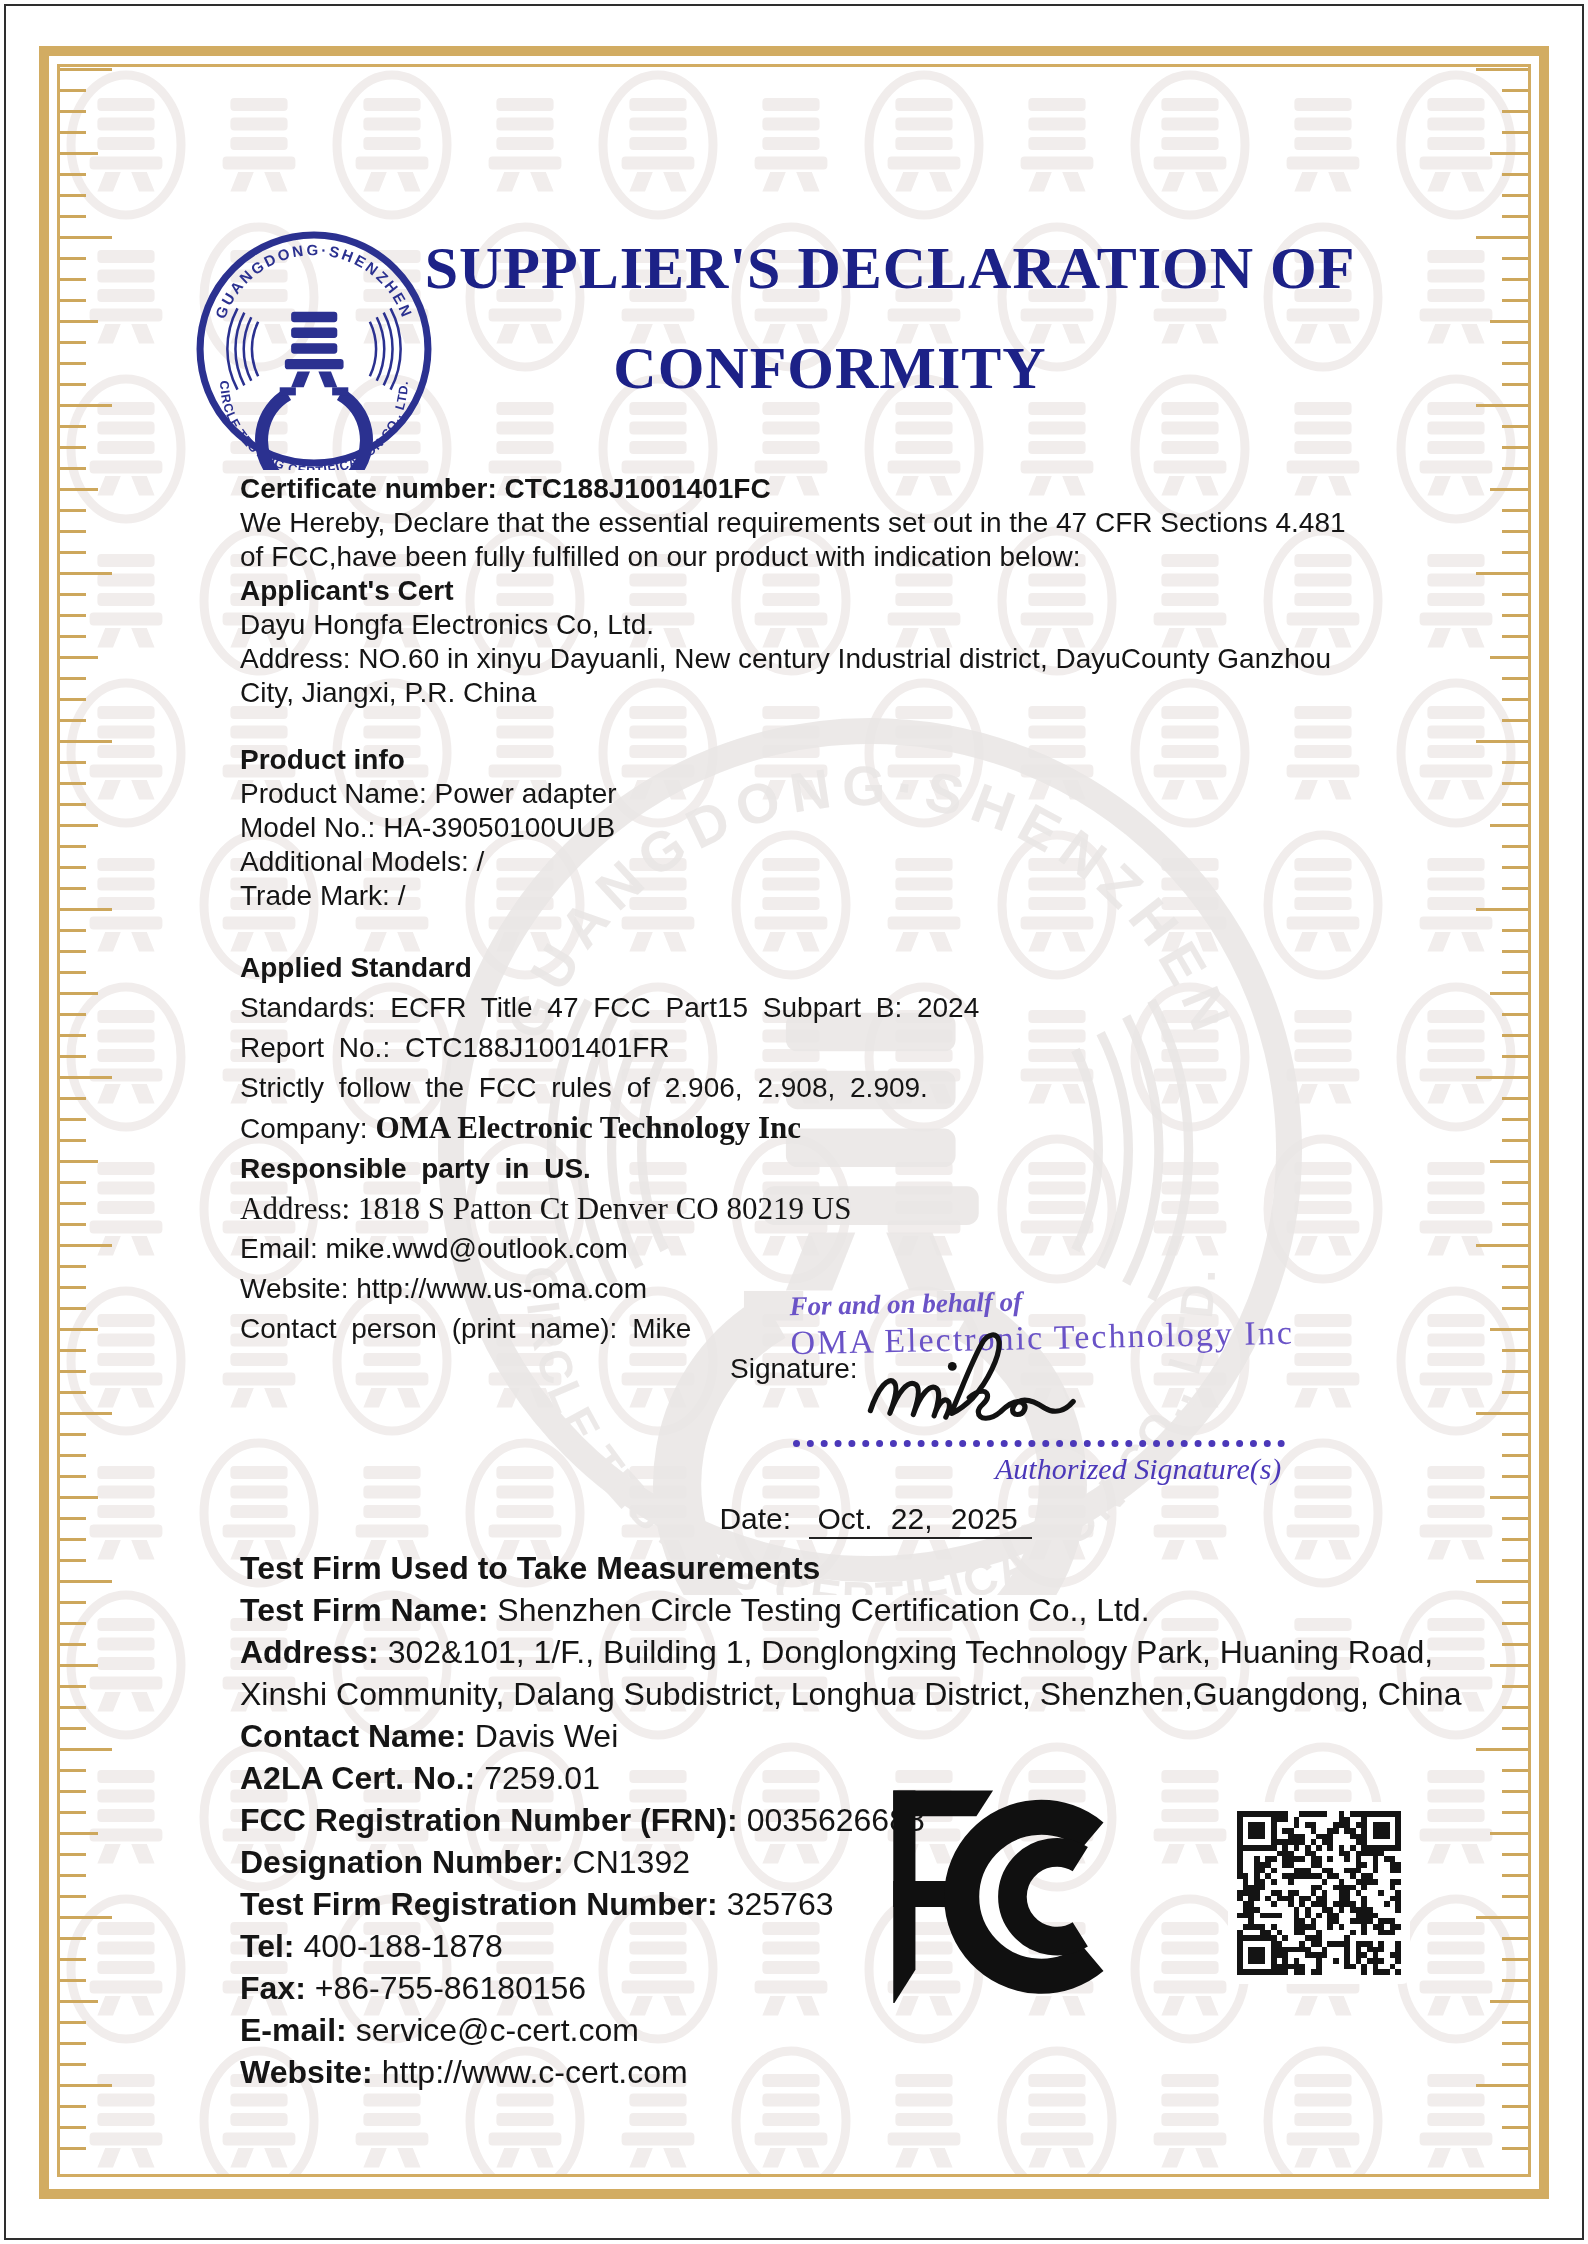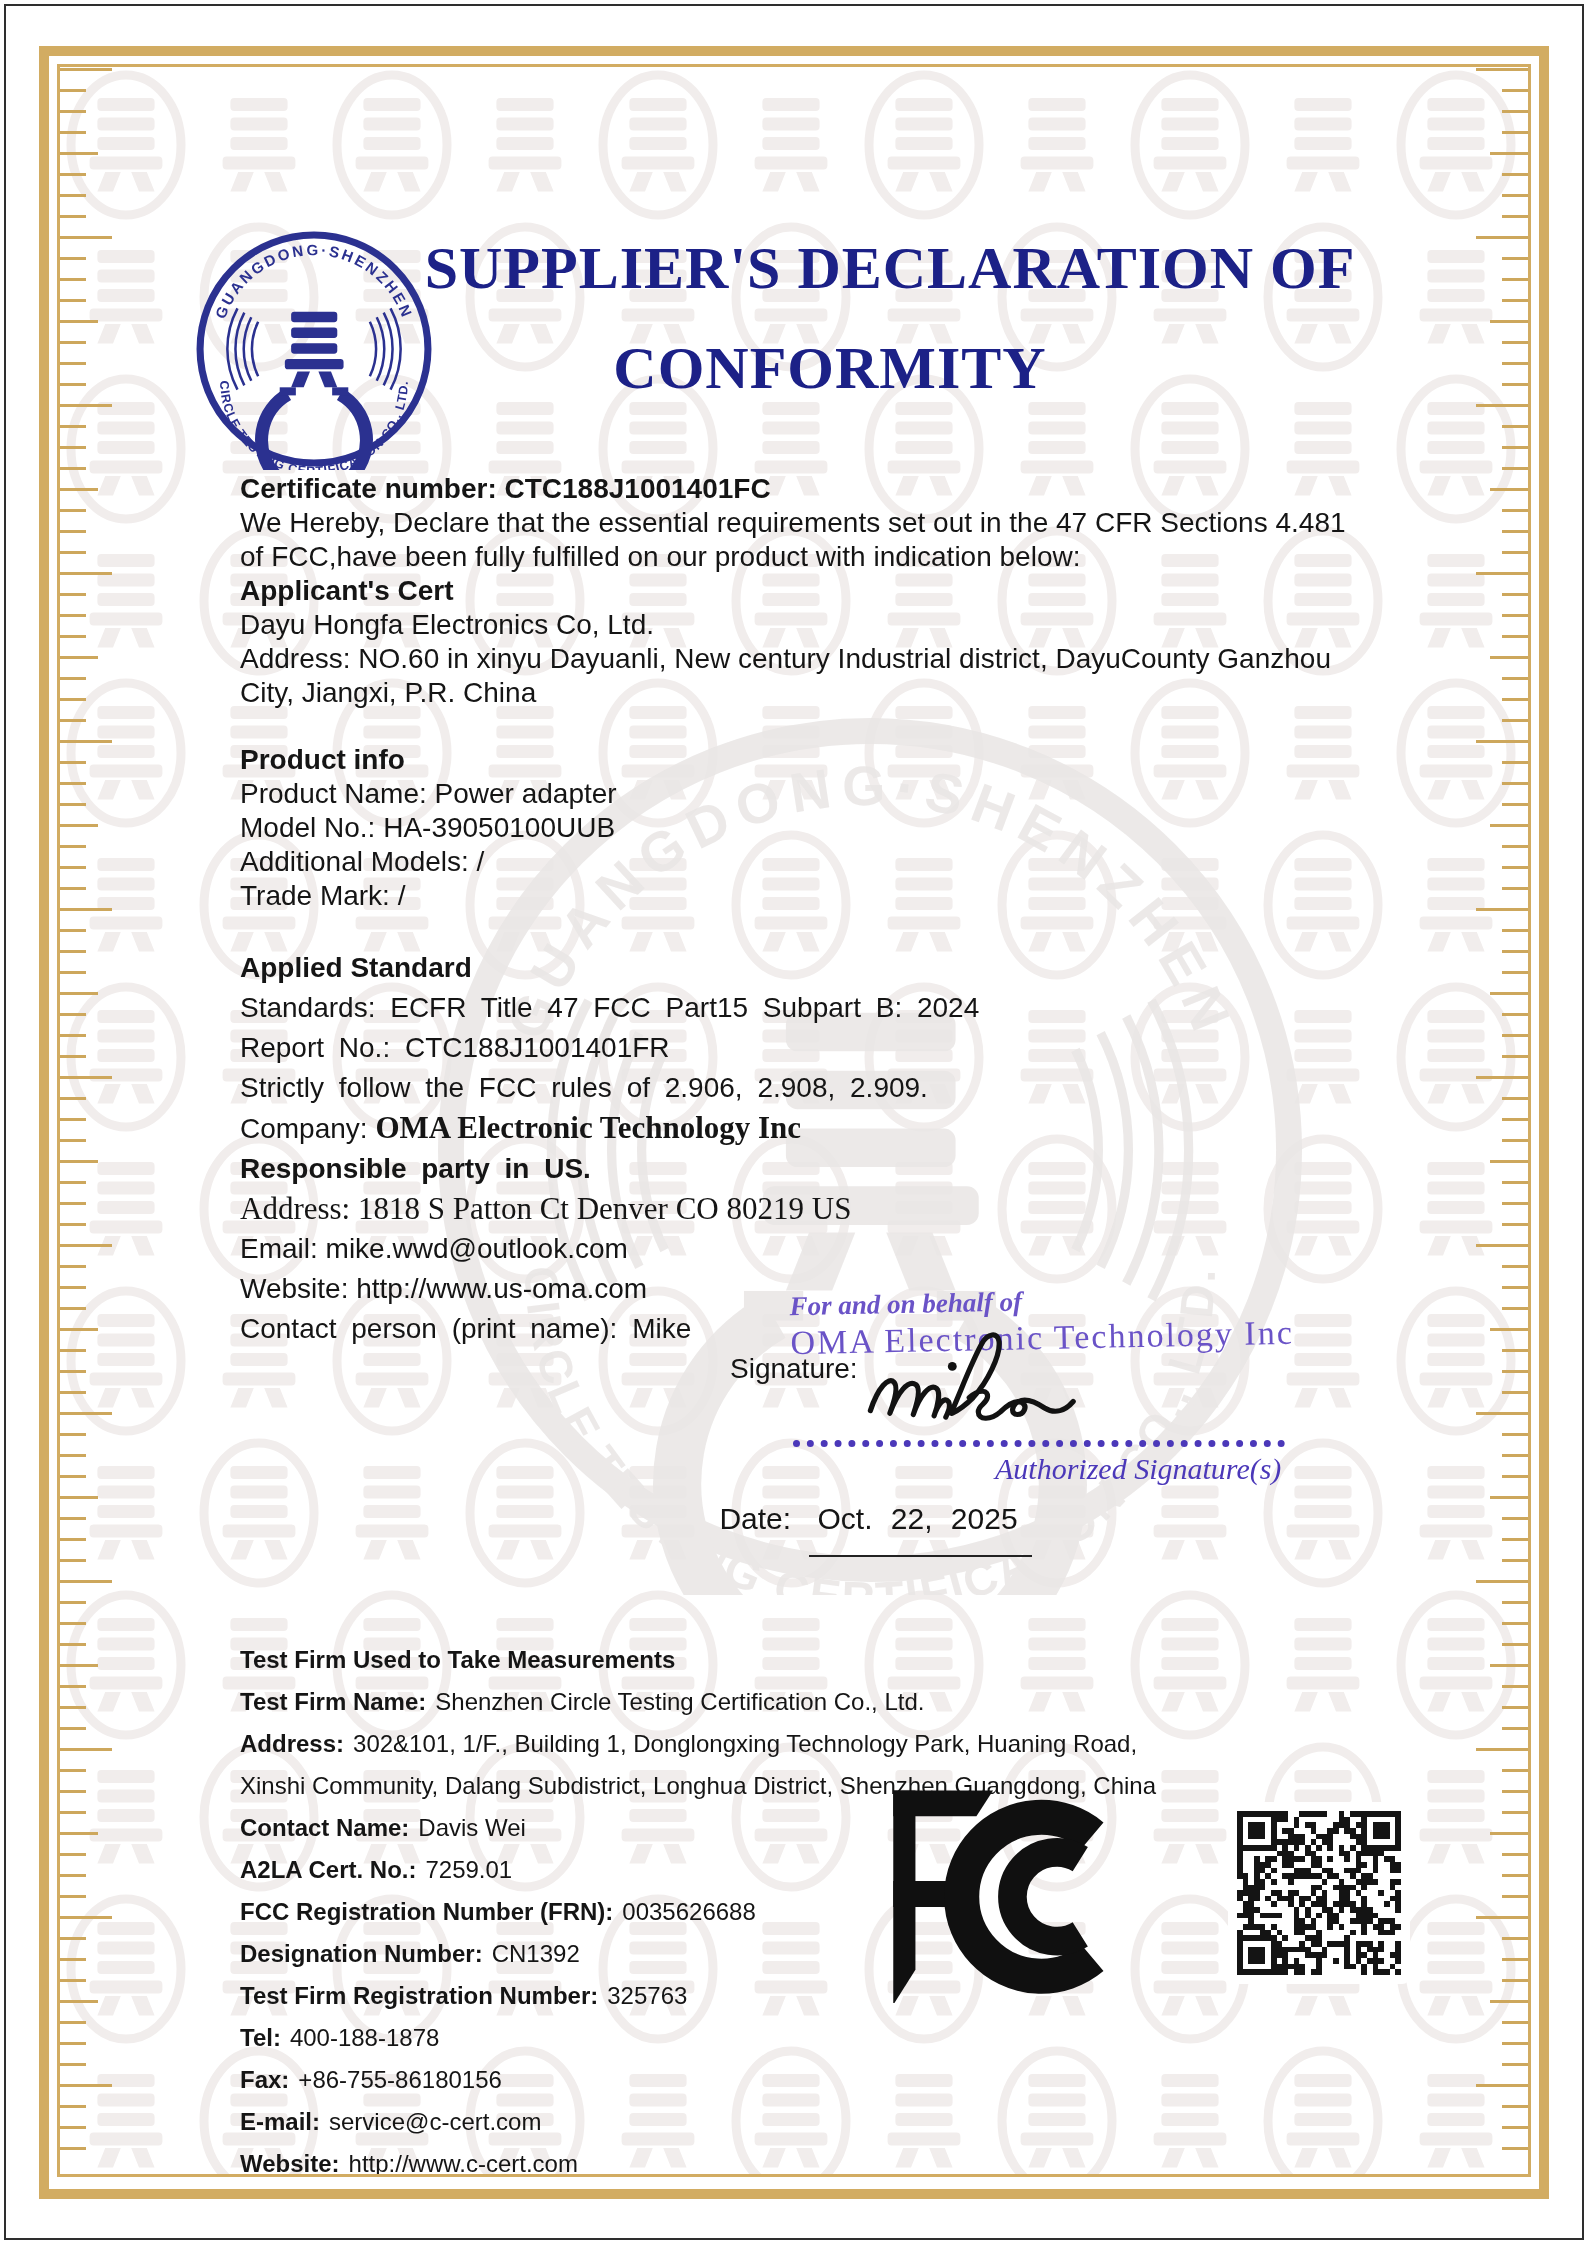--- a/index.html
+++ b/index.html
@@ -42,24 +42,24 @@
   
   .stamp{position:absolute;left:790px;top:1286px;z-index:2;color:var(--stamp-purple);transform:rotate(-1.2deg);}
   .stamp .s1{font-style:italic;font-weight:bold;font-size:27px;font-family:"Liberation Serif",serif;}
   .stamp .s2{font-family:"Liberation Serif",serif;font-size:34px;letter-spacing:2px;white-space:nowrap;margin-top:2px;}
   .sig-svg{position:absolute;left:852px;top:1330px;width:250px;height:104px;z-index:2;}
   .dotline{position:absolute;left:793px;top:1440px;width:492px;border-top:7px dotted var(--sig-purple);z-index:2;}
   .auth{position:absolute;left:995px;top:1452px;z-index:2;color:var(--sig-purple);
         font-family:"Liberation Serif",serif;font-style:italic;font-weight:normal;font-size:30px;}
   .dateline{position:absolute;left:240px;top:1502px;width:1105px;text-align:center;z-index:2;
             font-size:30px;transform:translateX(83px);word-spacing:10px;}
-  .dateline .dv{border-bottom:2px solid #222;padding:0 14px 20px 8px;}
+  .dateline .dv{border-bottom:2px solid #222;padding:0 14px 2px 8px;}
 
   
-  .tf{position:absolute;left:240px;top:1639px;width:1110px;z-index:2;font-size:24px;}
+  .tf{position:absolute;left:240px;top:1547px;width:1110px;z-index:2;font-size:32px;}
   .tf .line{line-height:42px;}
   .tf-label{font-weight:bold;margin-right:9px;}
   .tf-label:empty{margin-right:0;}
 
   .fcc{position:absolute;left:884px;top:1772px;width:268px;height:231px;z-index:2;color:#101010;}
   .qr{position:absolute;left:1228px;top:1802px;width:182px;height:182px;background:#fff;border-radius:8px;padding:9px;z-index:2;}
   .qr svg{display:block;width:164px;height:164px;shape-rendering:crispEdges;}
 </style>
 </head>
 <body>

